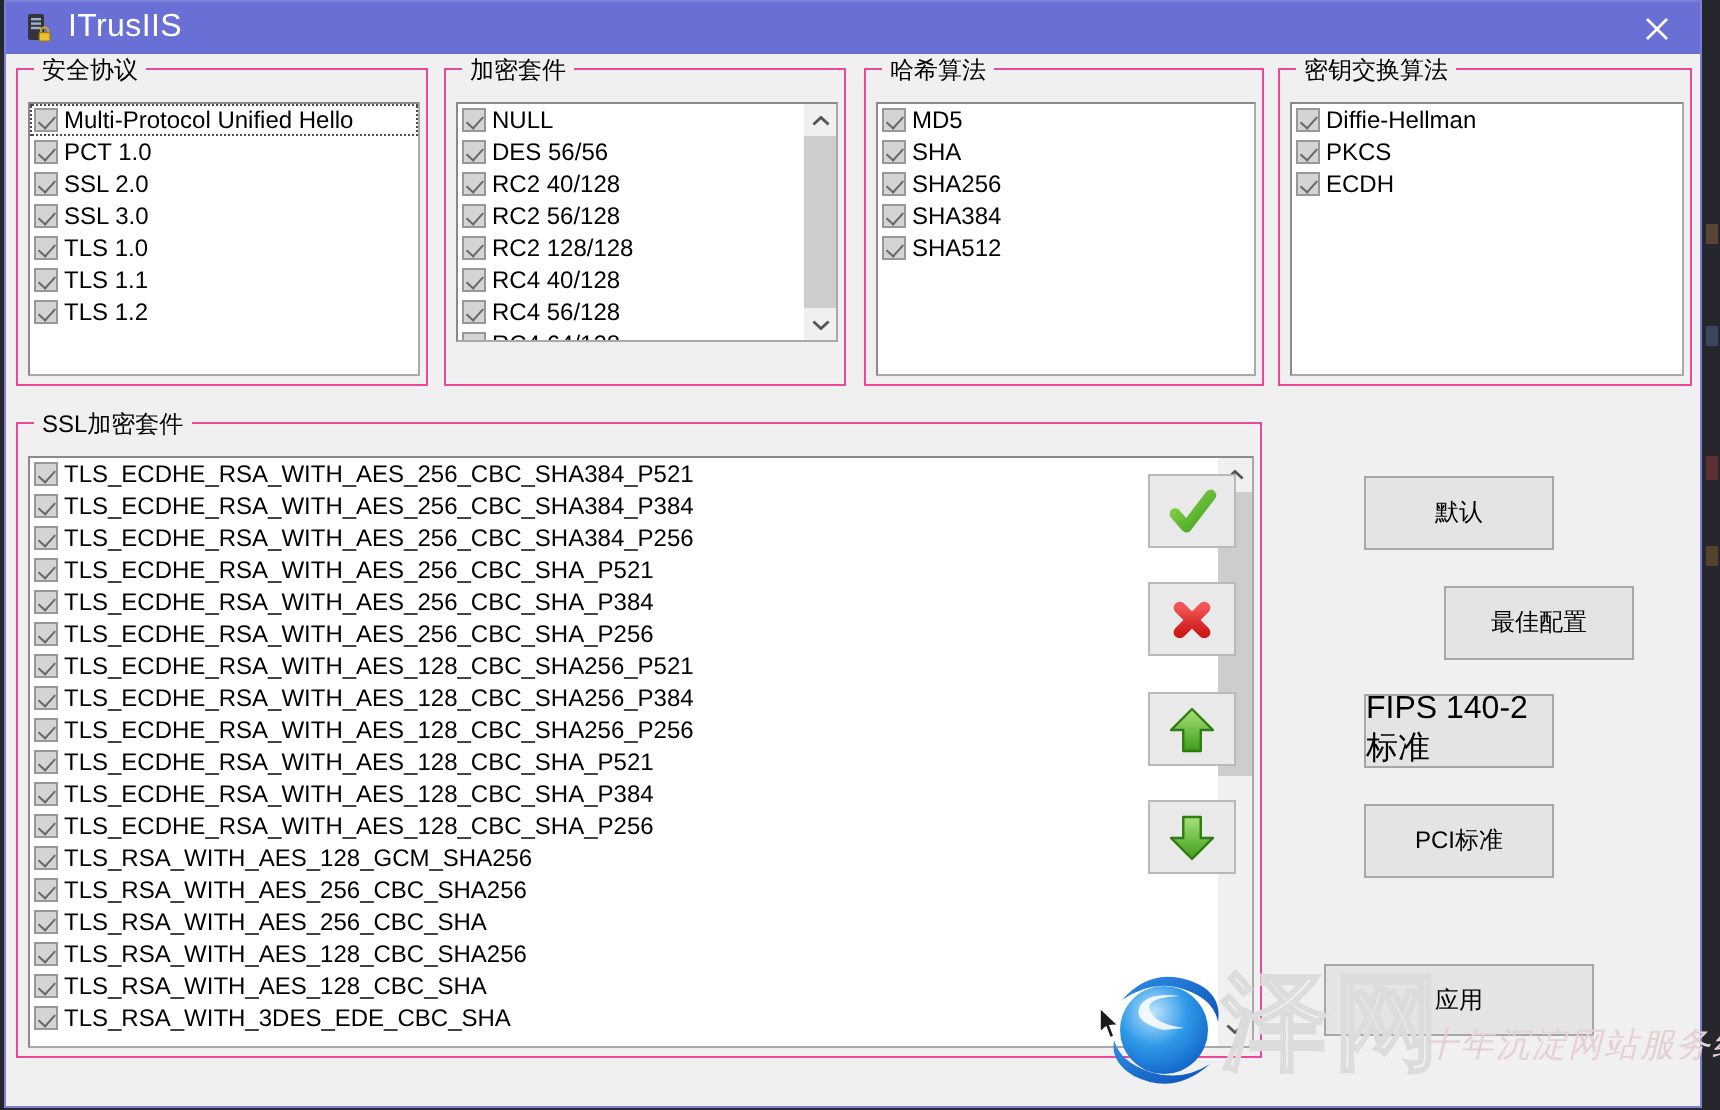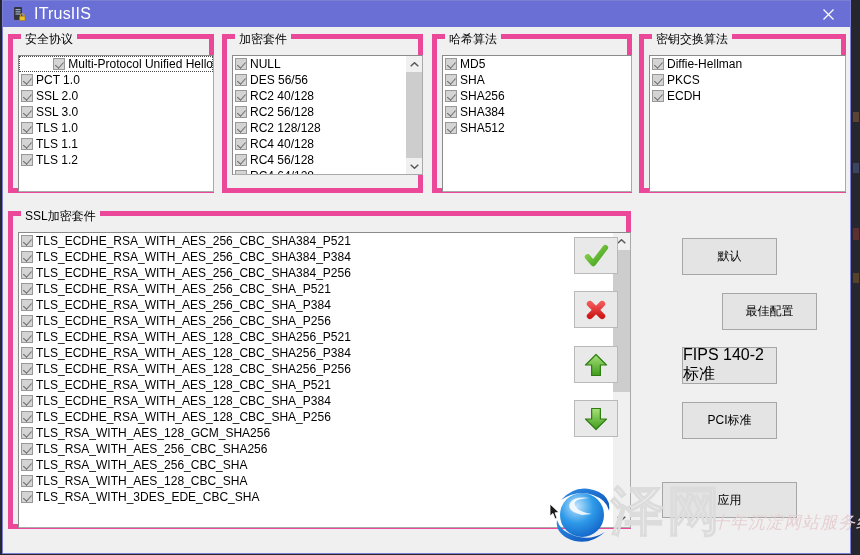--- a/index.html
+++ b/index.html
@@ -15,36 +15,36 @@
 
   
   .titlebar { position:absolute; left:0; top:0; right:0; height:26px; background:#696fd4;
               display:flex; align-items:center; padding-left:8px; }
   .title-icon { width:16px; height:16px; margin-right:7px; flex:none; }
   .title-text { color:#ffffff; font-size:16px; letter-spacing:.2px; }
   .close-btn { position:absolute; right:0; top:0; width:44px; height:26px;
                display:flex; align-items:center; justify-content:center; cursor:default; }
 
   
-  .groupbox { position:absolute; border:5px solid #ec4899; background:#f0f0f0;padding-left:32px; }
+  .groupbox { position:absolute; border:1px solid #ec4899; background:#f0f0f0;padding-left:32px; }
   .gb-label { position:absolute; top:-8px; left:8px; background:#f0f0f0; padding:0 4px;
               font-size:12px; color:#000; white-space:nowrap; }
 
   .listbox { position:absolute; background:#ffffff; overflow:hidden;
              border:1px solid #8a8a8a; border-right-color:#a9a9a9; border-bottom-color:#a9a9a9; }
 
   .row { display:flex; align-items:center; height:16px; padding-left:2px;
          font-size:12px; color:#000; white-space:nowrap; }
   .cb { width:12px; height:12px; border:1px solid #989898; background:#d4d4d4;
         margin-right:3px; position:relative; flex:none; }
   .cb::after { content:""; position:absolute; left:2.5px; top:0.5px; width:3.5px; height:7px;
                border:solid #686868; border-width:0 1.8px 1.8px 0; transform:rotate(42deg); }
   .lbl { line-height:16px; }
 
-  #protocol-list > .row:first-of-type { outline:1px dotted #4a4a4a; outline-offset:-1px;justify-content:flex-end; }
+  #protocol-list > .row:first-of-type { outline:1px dotted #4a4a4a; outline-offset:-1px; }
 
   
   .scrollbar { position:absolute; top:0; right:0; bottom:0; background:#f0f0f0; }
   .sb-btn { position:absolute; left:0; right:0; display:flex; align-items:center; justify-content:center; }
   .sb-up { top:0; } .sb-down { bottom:0; }
   .sb-thumb { position:absolute; left:0; right:0; background:#cdcdcd; }
 
   
   .btn { position:absolute; background:#e4e4e4; border:1px solid #a6a6a6;
          display:flex; align-items:center; justify-content:center;
@@ -341,20 +341,24 @@
           <div class="row">
             <span class="cb"></span>
             <span class="lbl">TLS_RSA_WITH_AES_256_CBC_SHA256</span>
           </div>
 
           <div class="row">
             <span class="cb"></span>
             <span class="lbl">TLS_RSA_WITH_AES_256_CBC_SHA</span>
           </div>
 
+          <div class="row">
+            <span class="cb"></span>
+            <span class="lbl">TLS_RSA_WITH_AES_128_CBC_SHA256</span>
+          </div>
 
           <div class="row">
             <span class="cb"></span>
             <span class="lbl">TLS_RSA_WITH_AES_128_CBC_SHA</span>
           </div>
 
           <div class="row">
             <span class="cb"></span>
             <span class="lbl">TLS_RSA_WITH_3DES_EDE_CBC_SHA</span>
           </div>

